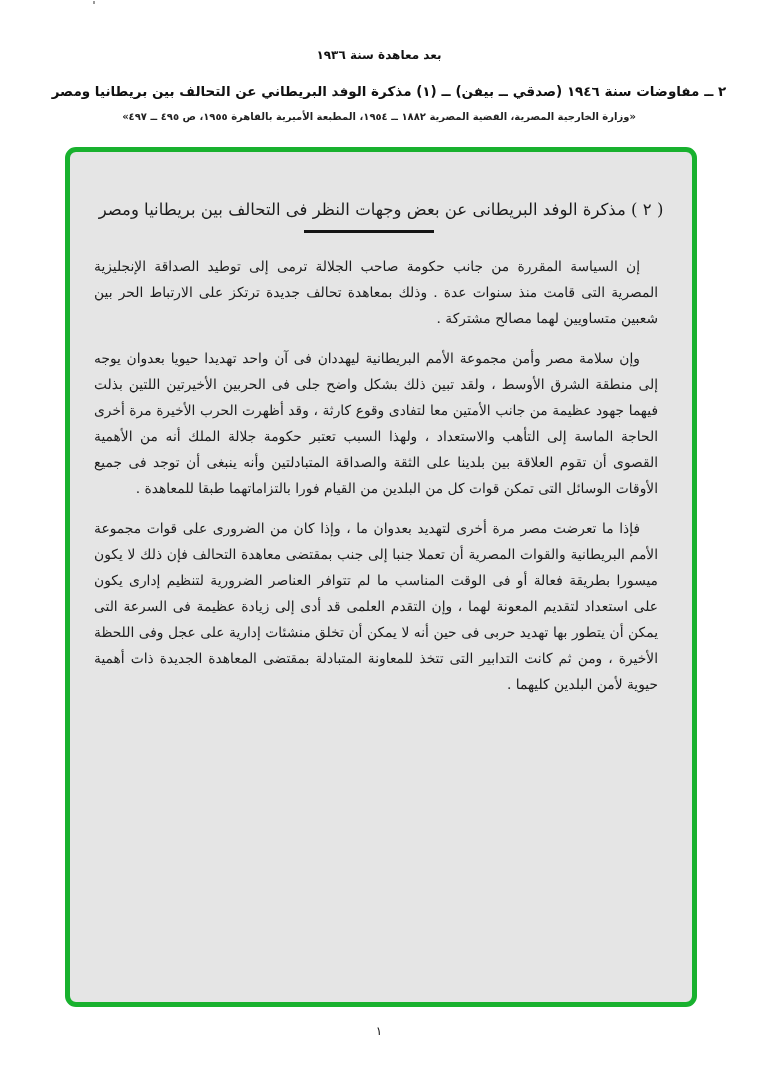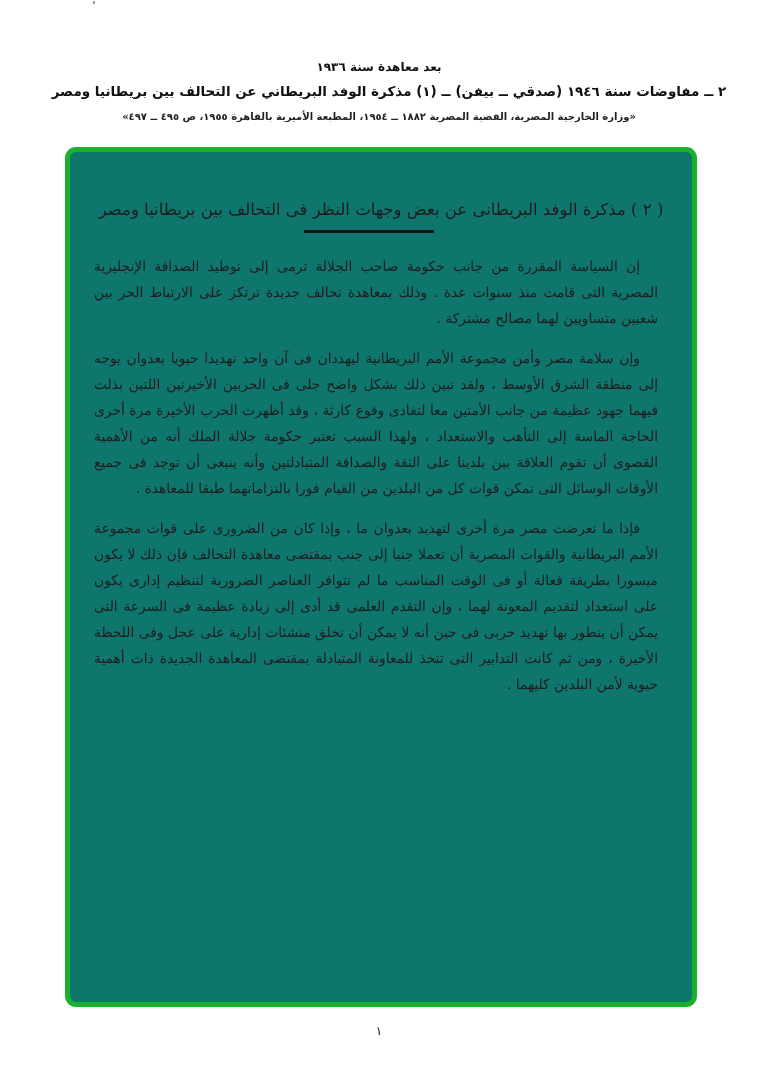--- a/index.html
+++ b/index.html
@@ -23,21 +23,21 @@
     position: absolute;
     left: 93px;
     top: 1px;
     width: 2px;
     height: 3px;
     background: #9a9a9a;
   }
   
   .hdr-line1 {
     position: absolute;
-    top: 60px;
+    top: 48px;
     left: 0;
     width: 758px;
     text-align: center;
     direction: rtl;
     font-size: 12px;
     font-weight: bold;
     color: #111;
     letter-spacing: 0.5px;
   }
   .hdr-line2 {
@@ -65,21 +65,21 @@
   
   .scan-frame {
     position: absolute;
     left: 65px;
     top: 147px;
     width: 632px;
     height: 860px;
     box-sizing: border-box;
     border: 5px solid #18b12e;
     border-radius: 11px;
-    background: #0f766e;
+    background: #e5e5e5;
   }
   .memo-title {
     margin: 48px 20px 0 20px;
     text-align: center;
     direction: rtl;
     font-family: "DejaVu Serif", serif;
     font-size: 16.5px;
     font-weight: normal;
     color: #1b1b1b;
   }

